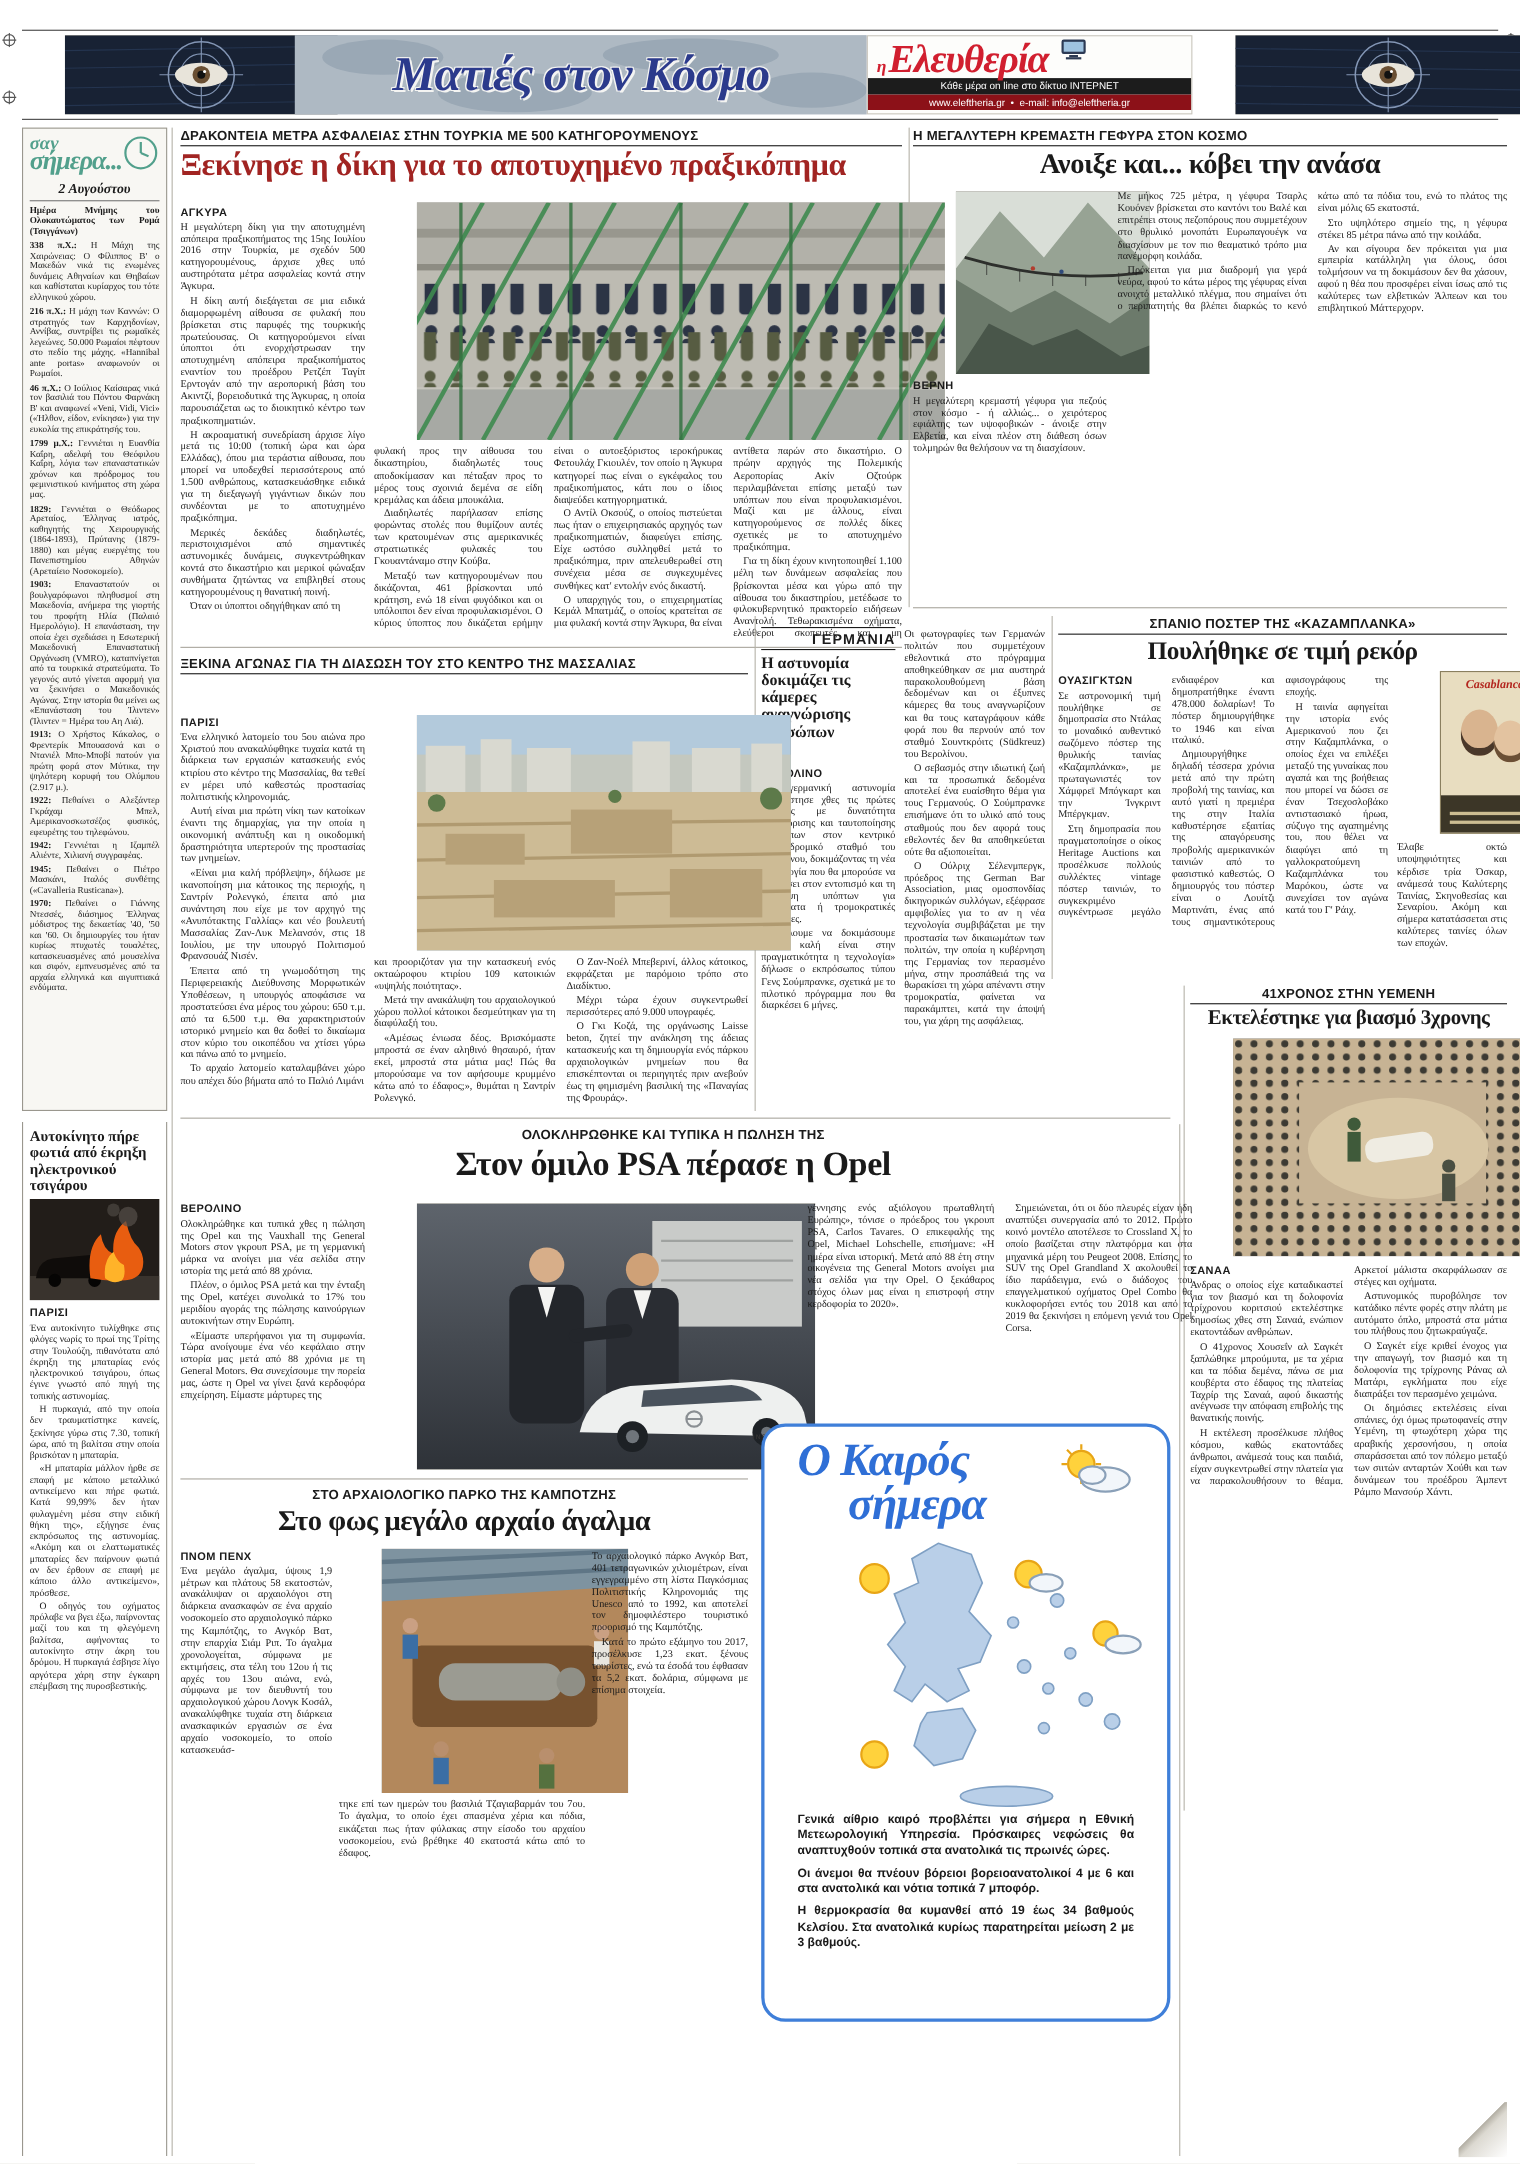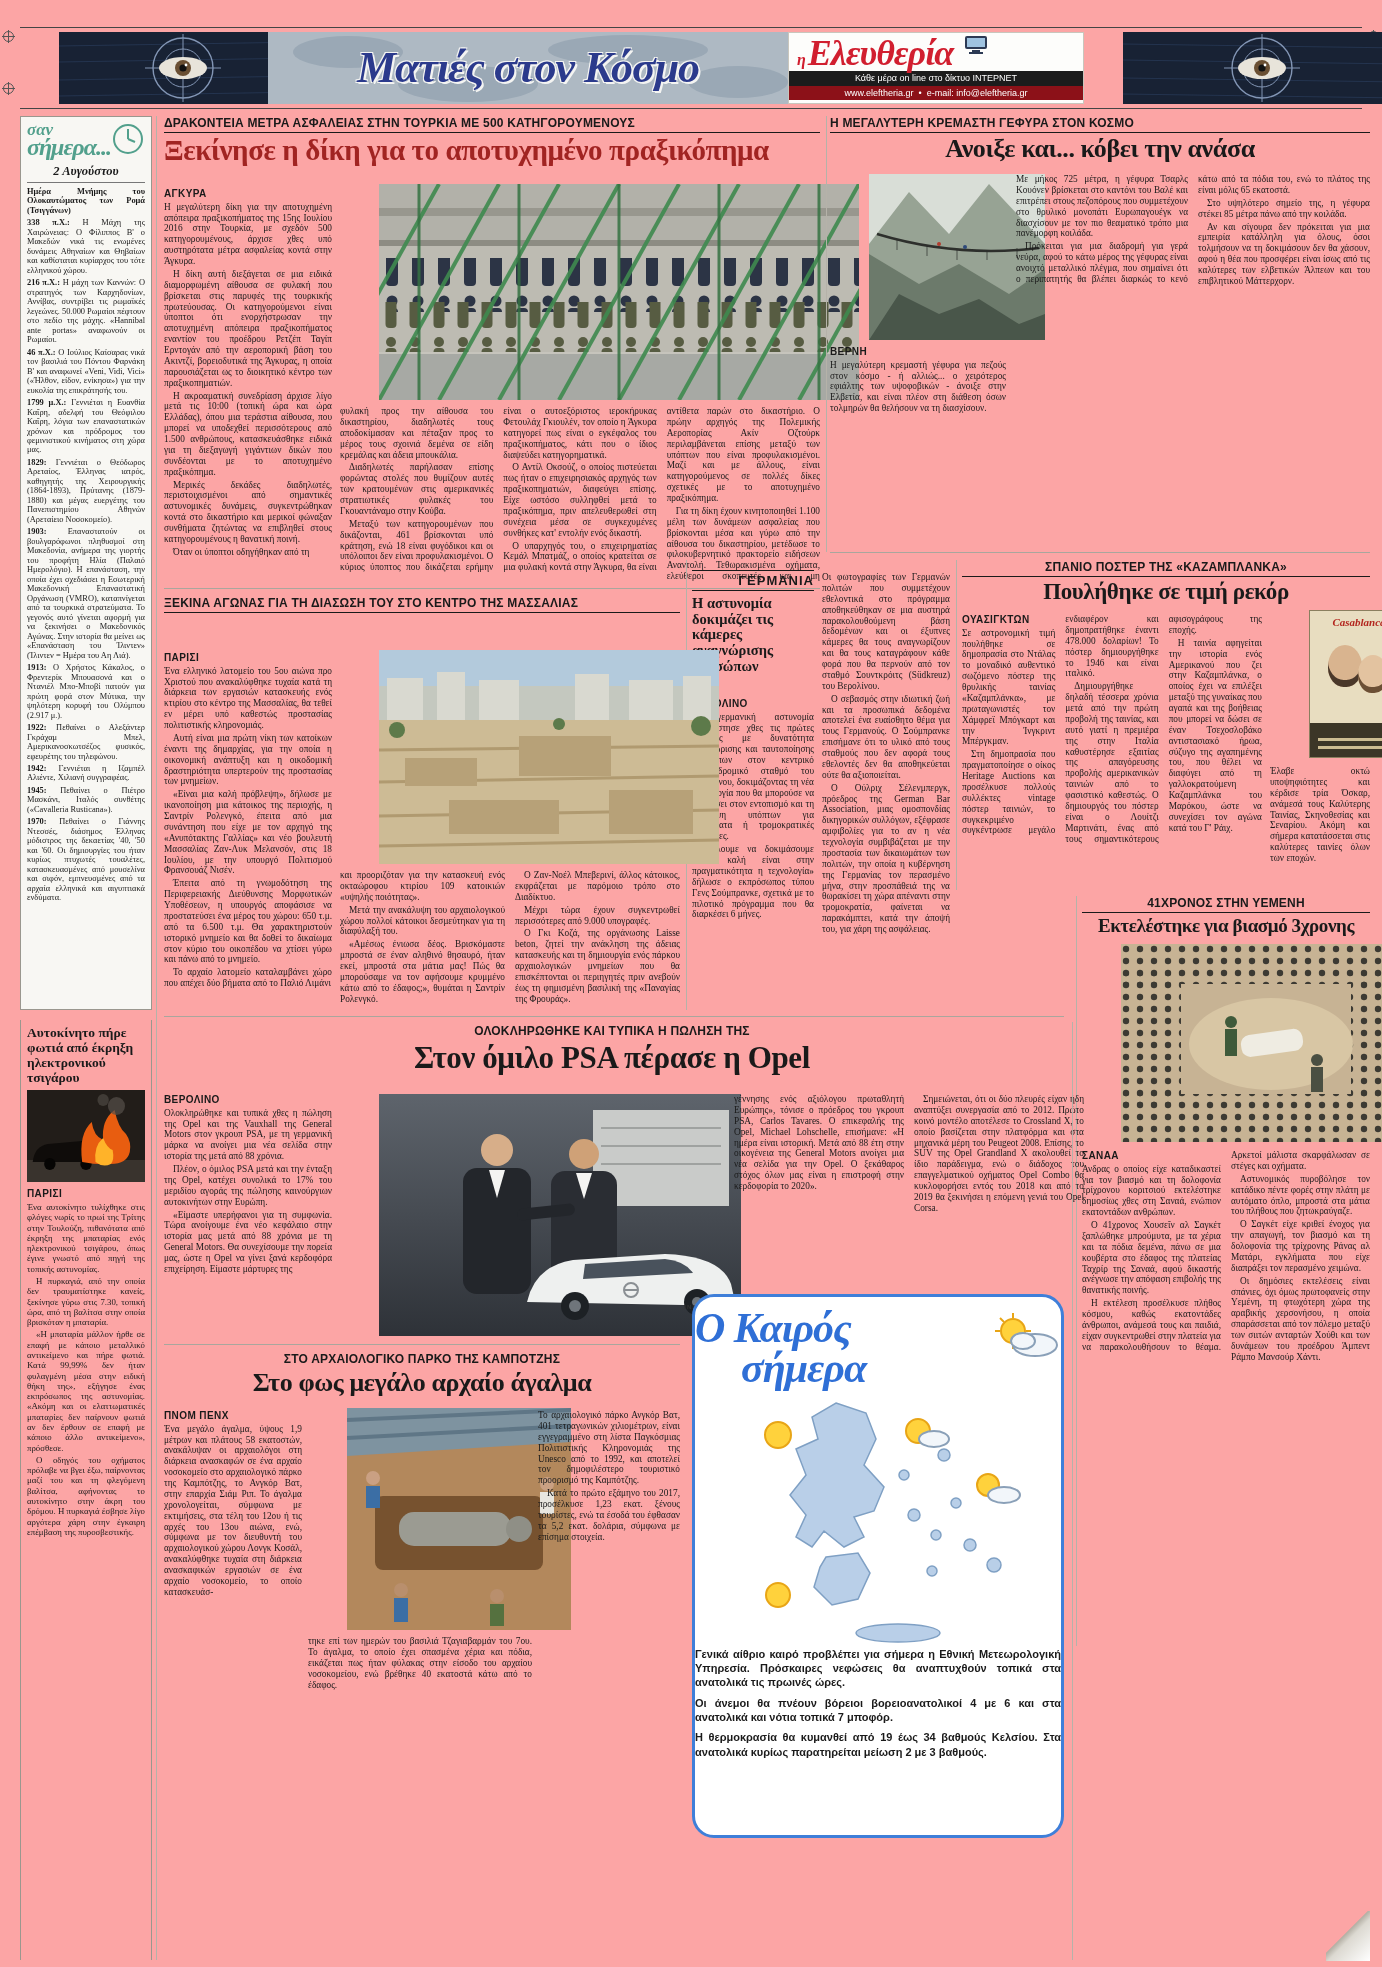--- a/index.html
+++ b/index.html
@@ -1,17 +1,17 @@
 <!DOCTYPE html>
 <html><head>
 <meta charset="utf-8">
 <style>
   *{box-sizing:border-box;margin:0;padding:0;}
   html,body{background:#e9e7e0;}
-  #page{position:relative;width:1382px;height:1967px;background:#fca5a5;font-family:"Liberation Serif",serif;color:#1a1a1a;overflow:hidden;margin:0 auto;}
+  #page{position:relative;width:1382px;height:1967px;background:#ffffff;font-family:"Liberation Serif",serif;color:#1a1a1a;overflow:hidden;margin:0 auto;}
   .abs{position:absolute;}
   .hr{position:absolute;height:1px;background:#a9a69d;}
   .vr{position:absolute;width:1px;background:#b5b2a9;}
   .kk{position:absolute;font-family:"Liberation Sans",sans-serif;font-weight:700;font-size:12px;letter-spacing:.2px;border-bottom:1.5px solid #1a1a1a;padding-bottom:2px;white-space:nowrap;overflow:hidden;}
   .kk.c{text-align:center;}
   .hl{position:absolute;font-weight:700;line-height:1;letter-spacing:-.4px;overflow:hidden;}
   .c{text-align:center;}
   .bd{position:absolute;overflow:hidden;font-size:9.3px;line-height:1.17;text-align:justify;}
   .bd p{margin:0 0 2px;text-indent:9px;}
   .bd p:first-of-type{text-indent:0;}
@@ -29,21 +29,21 @@
   .sb-body{font-size:8.4px;line-height:1.13;text-align:justify;}
   .sb-body p{margin:0 0 3px;}
   .sb-intro{font-weight:700;}
   
   .masthead-title{font-size:44px;font-weight:700;font-style:italic;color:#2b3a8c;letter-spacing:-1px;white-space:nowrap;text-shadow:2px 2px 0 #f4f4f2,-1px -1px 0 #f4f4f2,1px -1px 0 #f4f4f2,-1px 1px 0 #f4f4f2;}
   .paper-name{font-size:36px;font-weight:700;font-style:italic;color:#d11f2f;letter-spacing:-1px;line-height:1;}
   .paper-art{font-size:16px;font-weight:700;font-style:italic;color:#d11f2f;margin-right:2px;}
   .logo-strip1{background:#1c1c1c;color:#fff;font-family:"Liberation Sans",sans-serif;font-size:9px;text-align:center;line-height:15px;height:15px;}
   .logo-strip2{background:#8c1118;color:#fff;font-family:"Liberation Sans",sans-serif;font-size:9px;text-align:center;line-height:14px;height:14px;}
   
-  #weather{position:absolute;left:692px;top:1294px;width:372px;height:544px;border:3px solid #3f7fd9;border-radius:22px;background:#fff;overflow:hidden;padding:12px 0;}
+  #weather{position:absolute;left:692px;top:1294px;width:372px;height:544px;border:3px solid #3f7fd9;border-radius:22px;background:#fff;overflow:hidden;padding:12px 30px;}
   .weather-title{color:#2f6fd6;font-weight:700;font-style:italic;font-size:42px;line-height:.95;letter-spacing:-1px;}
   .weather-body{font-family:"Liberation Sans",sans-serif;font-weight:700;font-size:11px;line-height:1.3;text-align:justify;}
   .weather-body p{margin:0 0 6px;text-indent:0;}
   
   .de-header{position:absolute;font-family:"Liberation Sans",sans-serif;font-weight:700;font-size:13px;text-align:right;border-top:1.5px solid #1a1a1a;border-bottom:1.5px solid #1a1a1a;padding:2px 0;letter-spacing:1px;}
   .de-headline{position:absolute;font-weight:700;font-size:14.5px;line-height:1.08;overflow:hidden;}
   .carfire-hl{font-weight:700;font-size:13.5px;line-height:1.1;margin-bottom:5px;}
   .regmark{position:absolute;width:13px;height:13px;}
   .poster-title{color:#b3261e;font-style:italic;font-weight:700;font-size:11px;text-align:center;font-family:"Liberation Serif",serif;}
   .insignia{position:absolute;right:22px;bottom:26px;color:#333;font-family:"Liberation Sans",sans-serif;font-size:6px;letter-spacing:1px;font-weight:700;}

